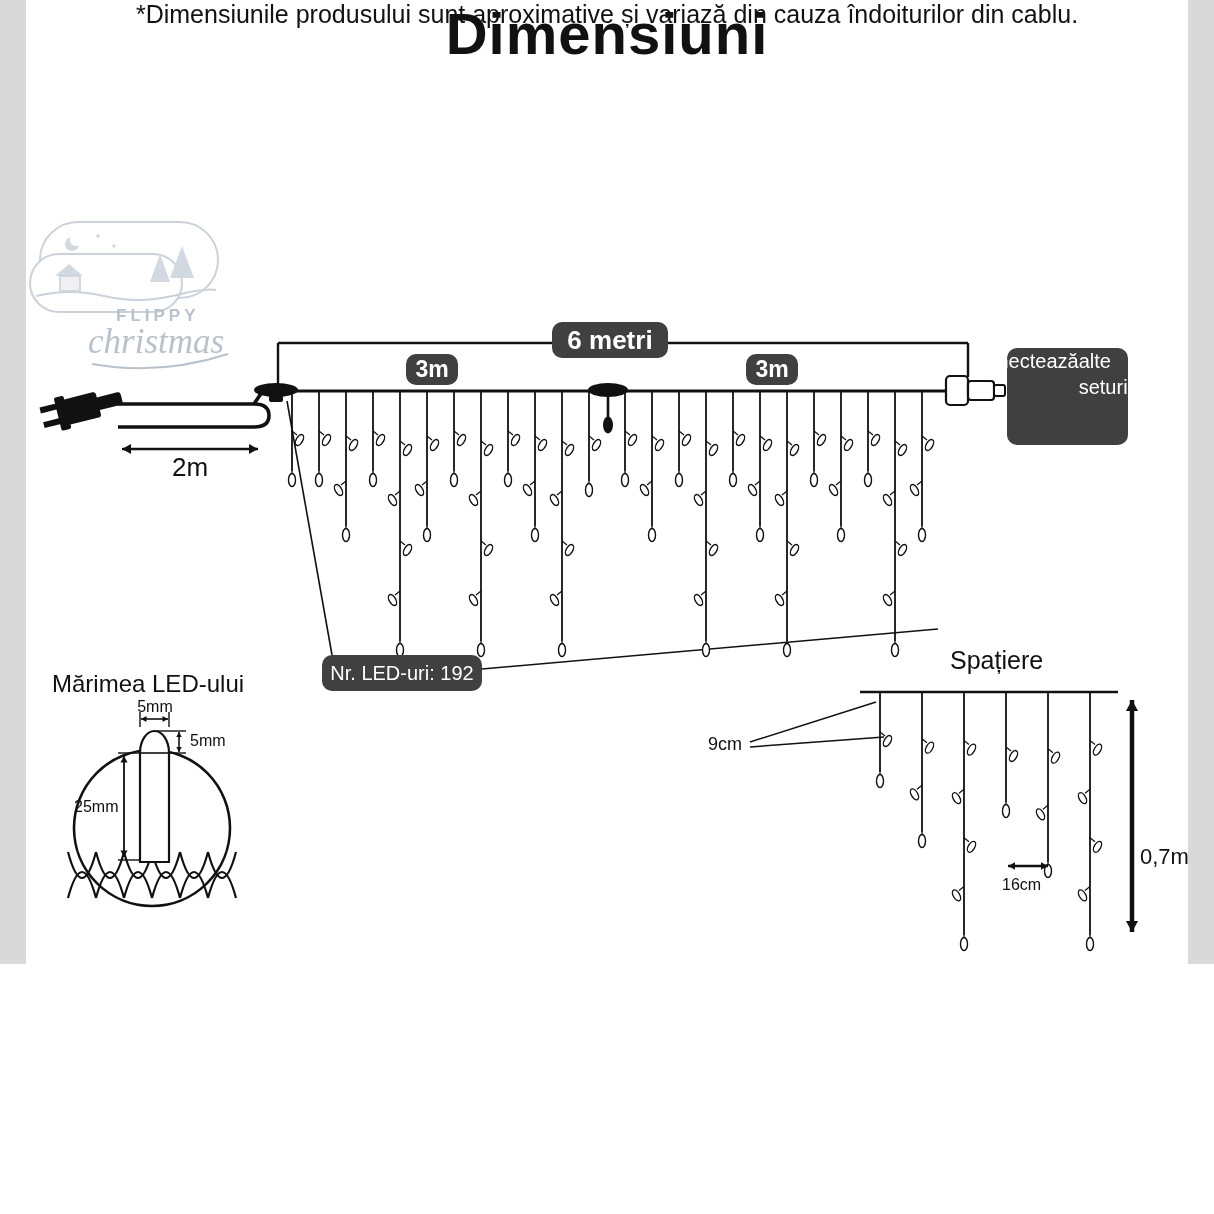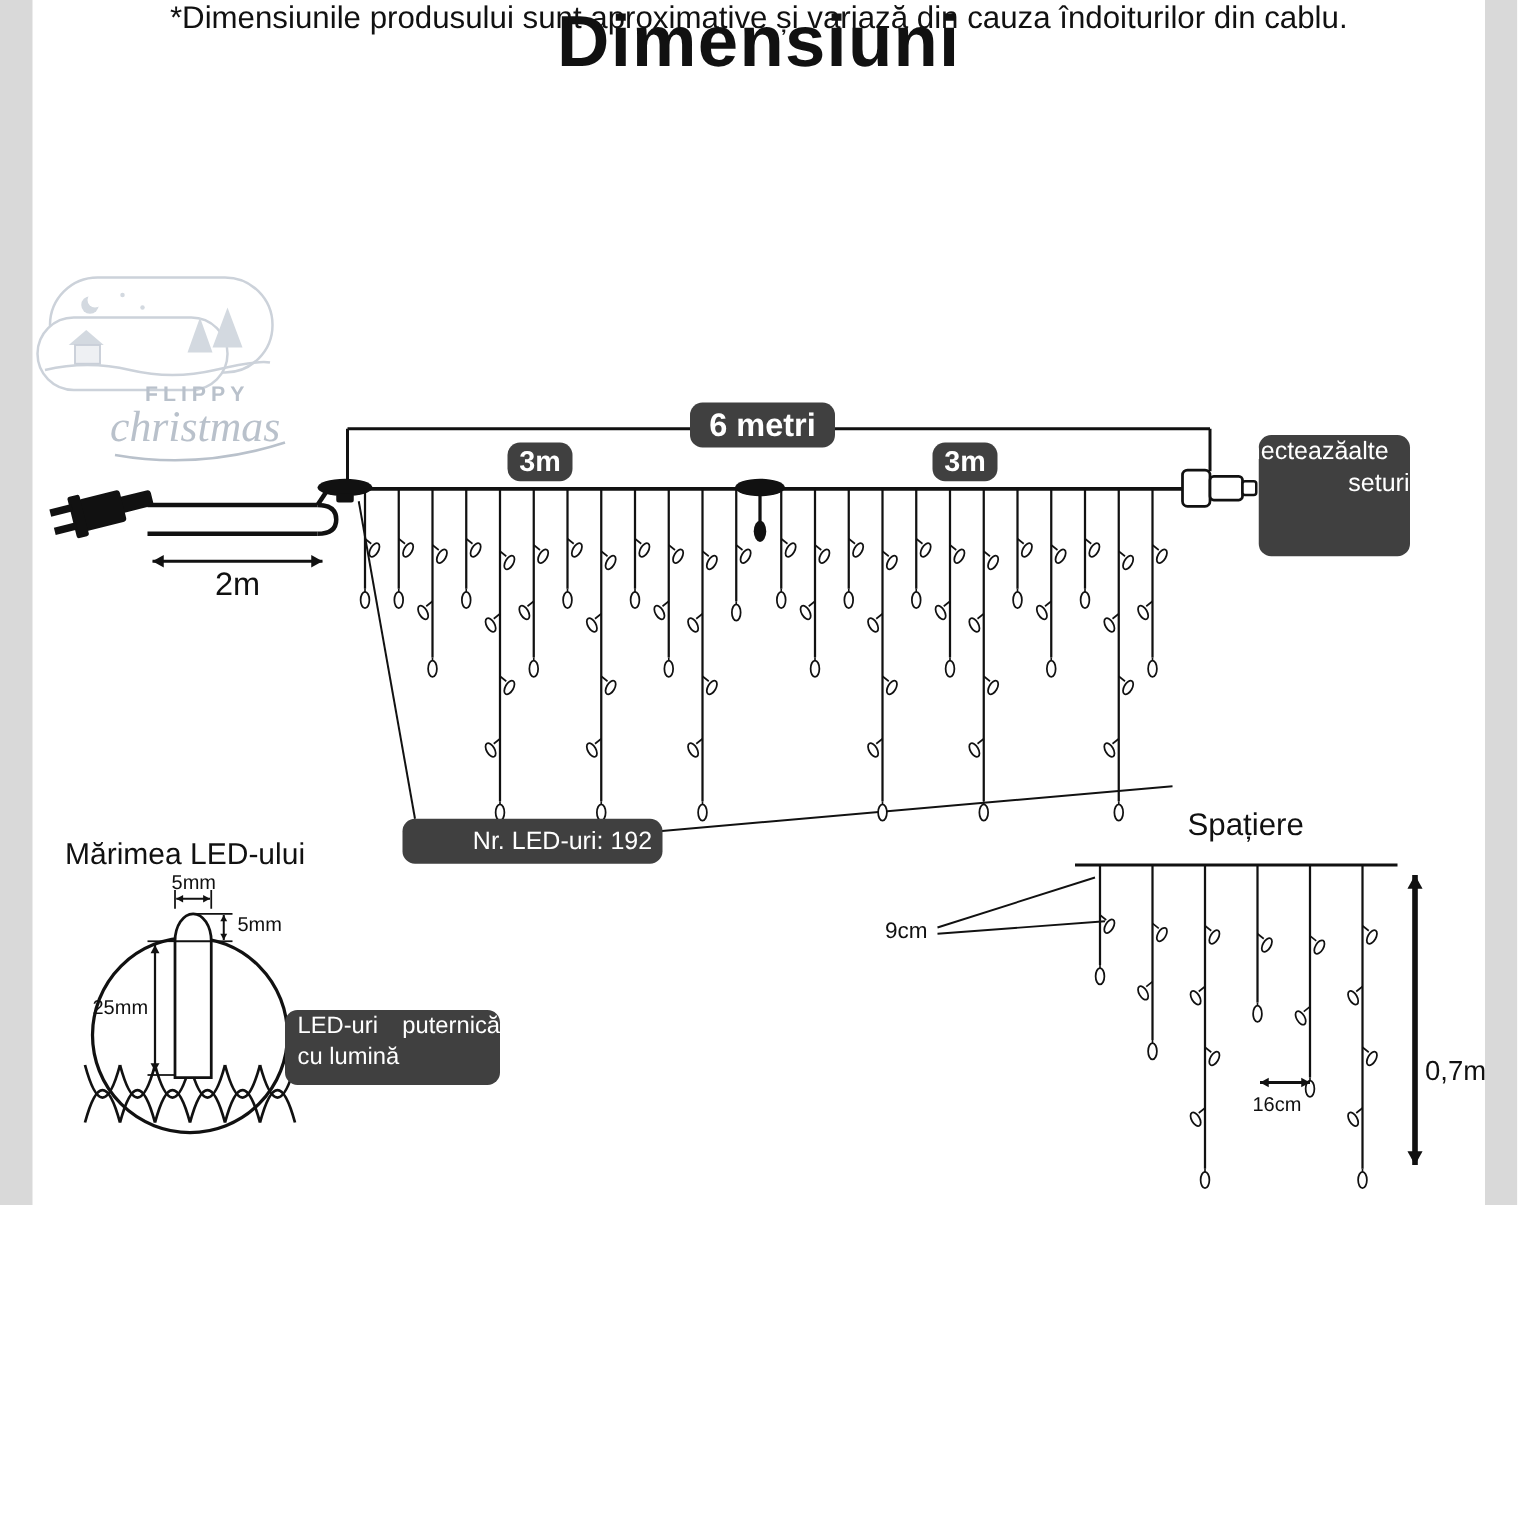--- a/index.html
+++ b/index.html
@@ -335,30 +335,26 @@
   <div class="black-box" style="left:406px;top:354px;width:52px;height:31px;font-size:23px;font-weight:700;">3m</div>
   <div class="black-box" style="left:746px;top:354px;width:52px;height:31px;font-size:23px;font-weight:700;">3m</div>
   <div class="abs" style="left:150px;top:452px;width:80px;text-align:center;font-size:26px;">2m</div>
 
   <div class="black-box col" style="left:1007px;top:348px;width:121px;height:97px;font-size:20px;line-height:26px;padding-left:9px;box-sizing:border-box;">
     <div>Conectează</div>
     <div>alte seturi</div>
     <div>până la 40m</div>
   </div>
 
-  <div class="black-box" style="left:322px;top:655px;width:160px;height:36px;font-size:20px;padding-left:48px;">Nr. LED-uri: 192</div>
+  <div class="black-box" style="left:322px;top:655px;width:160px;height:36px;font-size:20px;">Nr. LED-uri: 192</div>
 
   <div class="abs h-led">Mărimea LED-ului</div>
   <div class="abs sm" style="left:132px;top:698px;width:46px;text-align:center;">5mm</div>
   <div class="abs sm" style="left:190px;top:732px;">5mm</div>
   <div class="abs sm" style="left:74px;top:798px;">25mm</div>
-  <div class="black-box col" style="left:228px;top:808px;width:172px;height:60px;font-size:19px;line-height:25px;padding-left:10px;box-sizing:border-box;">
-    <div>LED-uri cu lumină</div>
-    <div>puternică</div>
-  </div>
 
   <div class="abs h-spc">Spațiere</div>
   <div class="abs" style="left:708px;top:734px;font-size:18px;">9cm</div>
   <div class="abs" style="left:1002px;top:876px;width:56px;text-align:left;font-size:16px;">16cm</div>
   <div class="abs" style="left:1140px;top:804px;font-size:22px;margin-top:40px;">0,7m</div>
 
   <div class="abs footer">*Dimensiunile produsului sunt aproximative și variază din cauza îndoiturilor din cablu.</div>
 </div>
 
 </body></html>

